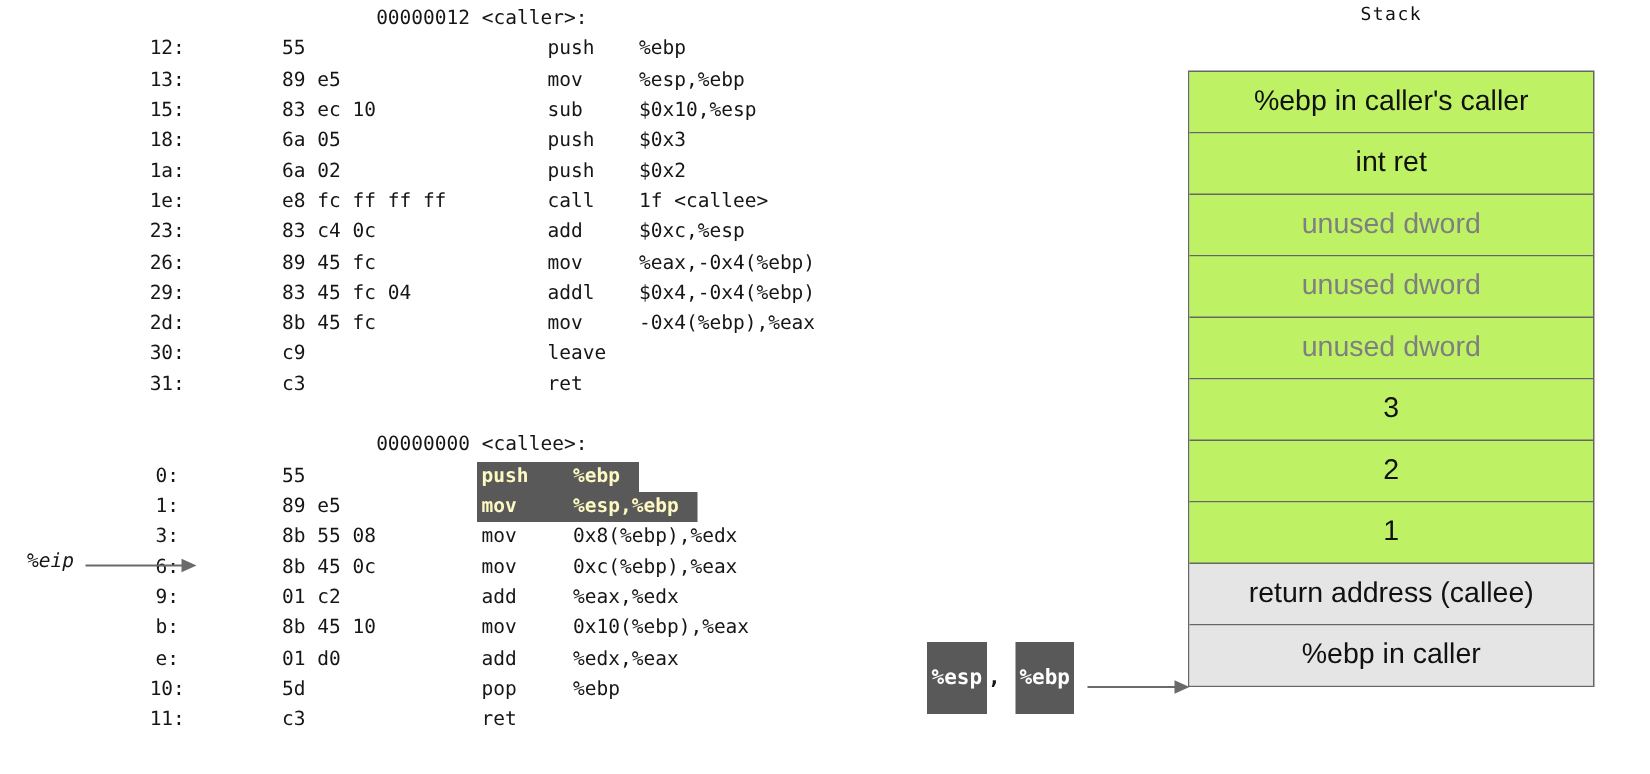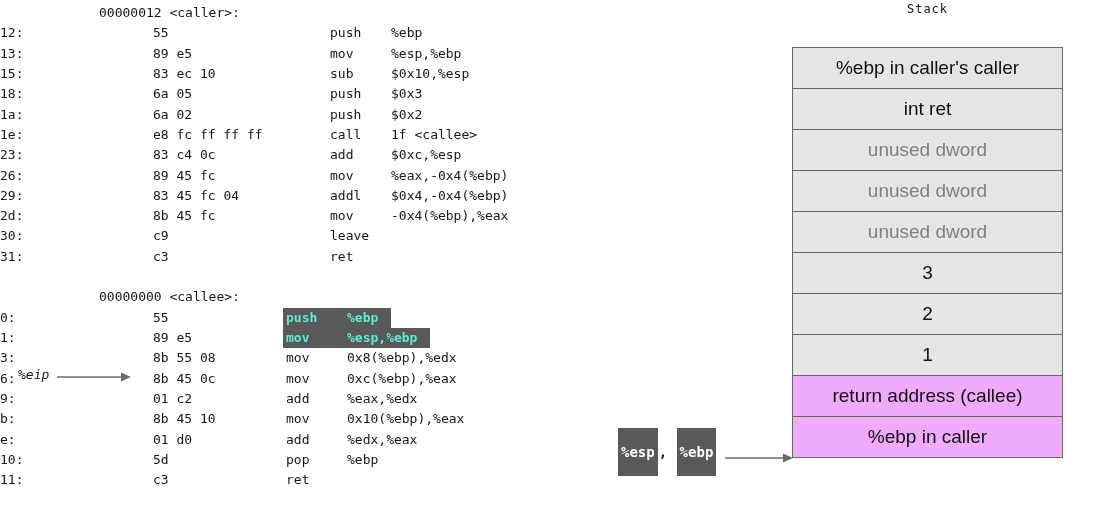--- a/index.html
+++ b/index.html
@@ -7,30 +7,30 @@
     width:1100px;height:516px;position:relative;overflow:hidden;
     background:#ffffff;
     font-family:"DejaVu Sans Mono","Liberation Mono",monospace;
   }
   
   .asm{
     position:absolute;left:0;top:3px;
     font-size:13px;line-height:20.32px;color:#161616;white-space:nowrap;
   }
   .line{height:20.32px;}
-  .hdr{padding-left:99px;}
-  .a{display:inline-block;width:153px;text-align:left;}
+  .hdr{padding-left:99px;text-align:center;}
+  .a{display:inline-block;width:153px;text-align:center;padding-left:35px;}
   .b{display:inline-block;margin-left:0;}
   .caller .b{width:177px;}
   .callee .b{width:133px;}
   .m{display:inline-block;width:61px;}
   .o{display:inline-block;}
   .hl{
     display:inline-block;height:20.32px;vertical-align:top;
-    background:#595959;color:#5eead4;font-weight:bold;
+    background:#595959;color:#fef9c3;font-weight:bold;
     padding:0 13px 0 3px;margin-left:-3px;
   }
   
   .eip-label{position:absolute;left:18px;top:367px;font-size:13px;color:#161616;font-style:italic;}
   .arrow-svg{position:absolute;}
   
   .regs{position:absolute;left:618px;top:444px;font-size:14px;font-weight:bold;color:#161616;}
   .regbox{background:#595959;color:#ffffff;padding:16px 3px;}
   .comma{padding:0 1px;}
   
@@ -39,22 +39,22 @@
     font-size:12px;letter-spacing:1px;color:#111111;
   }
   .stack{
     position:absolute;left:792px;top:47px;width:269px;
     border:1px solid #666666;
     font-family:"Liberation Sans",sans-serif;font-size:19px;
     text-align:center;color:#111111;
   }
   .cell{height:40px;line-height:40px;border-bottom:1px solid #666666;}
   .cell:last-child{border-bottom:none;}
-  .green{background:#e5e5e5;}
-  .blue{background:#f0abfc;}
+  .green{background:#bef264;}
+  .blue{background:#e5e5e5;}
   .muted{color:#7f7f7f;}
 </style>
 </head>
 <body>
 
 <div class="asm">
   <div class="line hdr">00000012 &lt;caller&gt;:</div>
 
   <div class="line caller"><span class="a">12:</span><span class="b">55</span><span class="m">push</span><span class="o">%ebp</span></div>
   <div class="line caller"><span class="a">13:</span><span class="b">89 e5</span><span class="m">mov</span><span class="o">%esp,%ebp</span></div>

